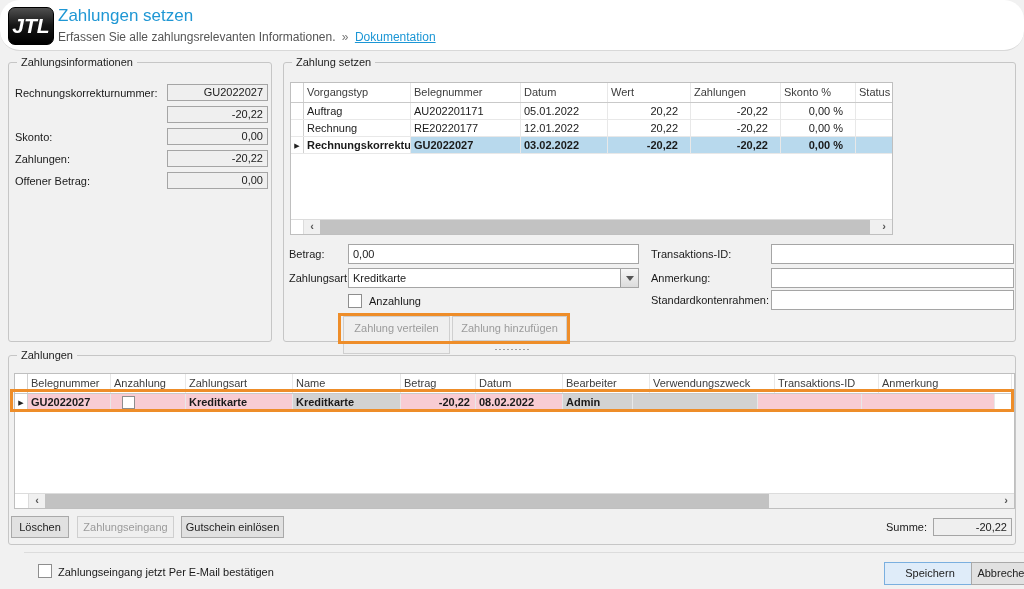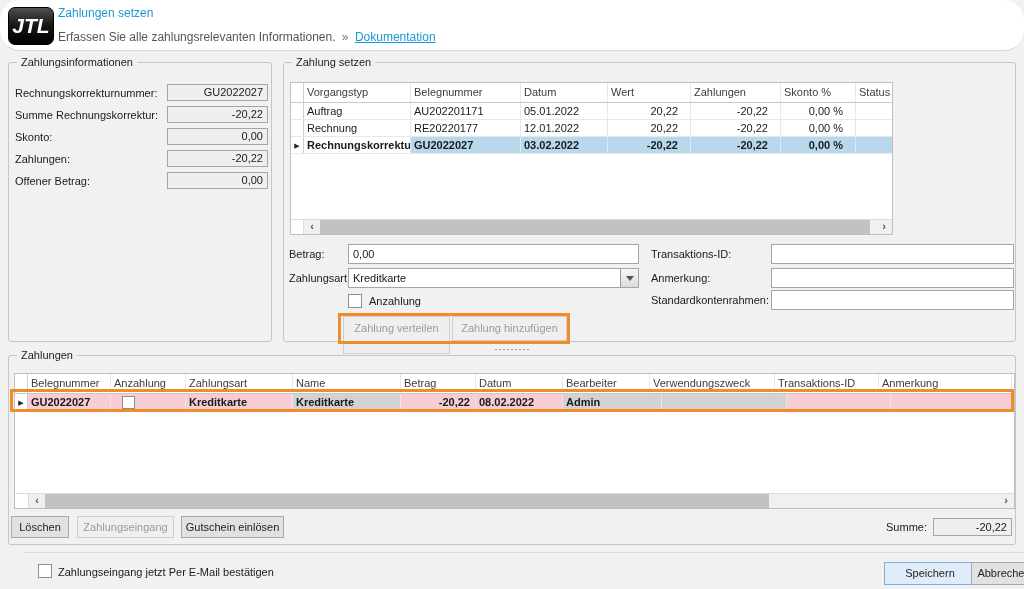--- a/index.html
+++ b/index.html
@@ -9,21 +9,21 @@
     background:#f1f1f1; color:#1a1a1a;
     font-family:"Liberation Sans","DejaVu Sans",sans-serif; font-size:11px;
   }
 
   
   .header { position:absolute; left:0; top:0; width:1024px; height:51px; background:#fff; border-bottom:1px solid #d8d8d8;border-radius:20px; }
   .logo { position:absolute; left:8px; top:7px; width:46px; height:38px;
     background:linear-gradient(180deg,#505050 0%,#161616 48%,#000 100%);
     border:1px solid #000; border-radius:7px; color:#fff; font-style:italic; font-weight:bold;
     font-size:21px; text-align:center; line-height:36px; }
-  .page-title { position:absolute; left:58px; top:6px; font-size:12px; color:var(--accent-blue,#1f97d4); }
+  .page-title { position:absolute; left:58px; top:6px; font-size:17px; color:var(--accent-blue,#1f97d4); }
   .subtitle-row { position:absolute; left:58px; top:30px; font-size:12px; color:#555; white-space:nowrap; }
   .subtitle-row .sep { color:#777; margin:0 3px; }
   .doc-link { color:var(--link-blue,#1b96d5); text-decoration:underline; cursor:pointer; }
 
   
   .group { position:absolute; border:1px solid #c6c6c6; border-radius:3px; }
   .group-title { position:absolute; top:-7px; left:8px; background:#f1f1f1; padding:0 4px; color:#222; line-height:13px; }
 
   #gi { left:8px; top:62px; width:264px; height:280px; }
   #gs { left:283px; top:62px; width:733px; height:280px; }
@@ -104,21 +104,20 @@
 </div>
 
 <div class="group" id="gi">
   <span class="group-title">Zahlungsinformationen</span>
   <div id="pi-fields">
       <div class="pi-row" style="top: 21px;">
         <div class="pi-label">Rechnungskorrekturnummer:</div>
         <div class="pi-value">GU2022027</div>
       </div>
       <div class="pi-row" style="top: 43px;">
-        <div class="pi-label">Summe Rechnungskorrektur:</div>
         <div class="pi-value">-20,22</div>
       </div>
       <div class="pi-row" style="top: 65px;">
         <div class="pi-label">Skonto:</div>
         <div class="pi-value">0,00</div>
       </div>
       <div class="pi-row" style="top: 87px;">
         <div class="pi-label">Zahlungen:</div>
         <div class="pi-value">-20,22</div>
       </div>
@@ -235,21 +234,21 @@
         <div class="tr payment-row">
           <div class="td ind">▶</div>
           <div class="td bg-pink" style="width: 83px;">GU2022027</div>
           <div class="td bg-pink cb" style="width: 75px;">
             <span class="checkbox"></span>
           </div>
           <div class="td bg-pink" style="width: 107px;">Kreditkarte</div>
           <div class="td bg-gray" style="width: 108px;">Kreditkarte</div>
           <div class="td num bg-pink" style="width: 75px;">-20,22</div>
           <div class="td bg-pink" style="width: 87px;">08.02.2022</div>
-          <div class="td bg-gray" style="width: 99px;">Admin</div>
+          <div class="td bg-gray" style="width: 70px;">Admin</div>
           <div class="td bg-gray" style="width: 125px;"></div>
           <div class="td bg-pink" style="width: 104px;"></div>
           <div class="td bg-pink" style="width: 133px;"></div>
         </div>
       </div>
     <div class="hscroll">
       <div class="sb-corner" style="flex-basis:14px;"></div>
       <div class="sb-arrow">‹</div>
       <div class="sb-track">
         <div class="sb-thumb" style="left:0; width:76%;"></div>

